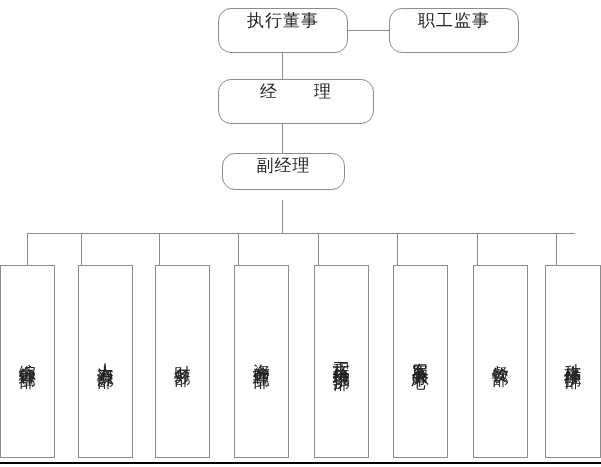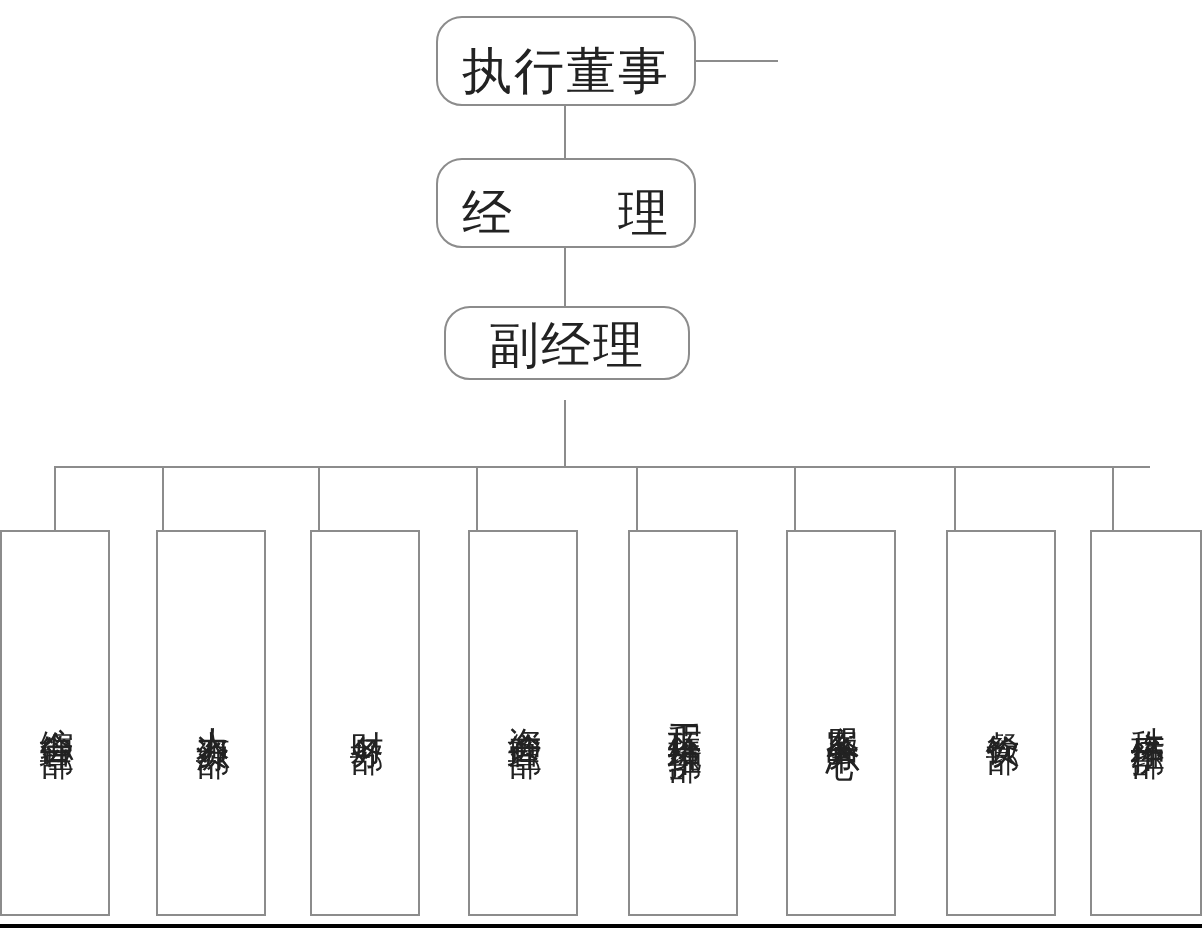--- a/index.html
+++ b/index.html
@@ -19,31 +19,31 @@
     background: #ffffff;
   }
   
   .node-round {
     position: absolute;
     box-sizing: border-box;
     border: 1px solid #8c8c8c;
     border-radius: 13px;
     background: #ffffff;
     display: flex;
-    align-items: flex-end;
+    align-items: flex-start;
     justify-content: center;
-    font-size: 25px;
+    font-size: 17px;
     letter-spacing: 1px;
     color: #222222;
     white-space: pre;
     z-index: 3;
   }
   #node-executive-director { left: 218px; top: 8px;   width: 130px; height: 45px; }
   #node-staff-supervisor   { left: 389px; top: 8px;   width: 130px; height: 45px; }
-  #node-manager            { left: 218px; top: 79px;  width: 130px; height: 45px; }
+  #node-manager            { left: 218px; top: 79px;  width: 156px; height: 45px; }
   #node-deputy-manager     { left: 222px; top: 153px; width: 123px; height: 37px; }
 
   
   .line {
     position: absolute;
     background: #8c8c8c;
     z-index: 1;
   }
   .line-v { width: 1px; }
   .line-h { height: 1px; }
@@ -97,20 +97,23 @@
 </style>
 </head>
 <body>
 
 <div id="chart-root">
 
   <div class="node-round" id="node-executive-director">
     <span>执行董事</span>
   </div>
 
+  <div class="node-round" id="node-staff-supervisor">
+    <span>职工监事</span>
+  </div>
 
   <div class="node-round" id="node-manager">
     <span>经　　理</span>
   </div>
 
   <div class="node-round" id="node-deputy-manager">
     <span>副经理</span>
   </div>
 
   <div class="line line-h" id="conn-director-supervisor"></div>

